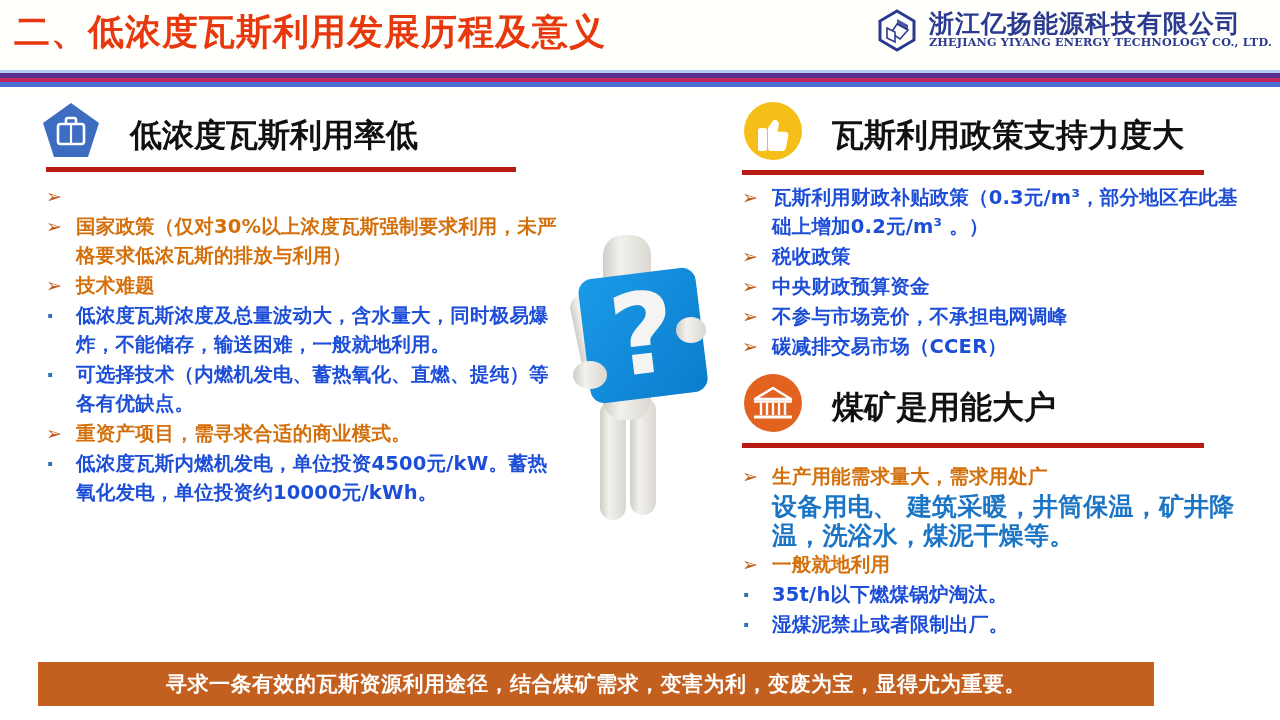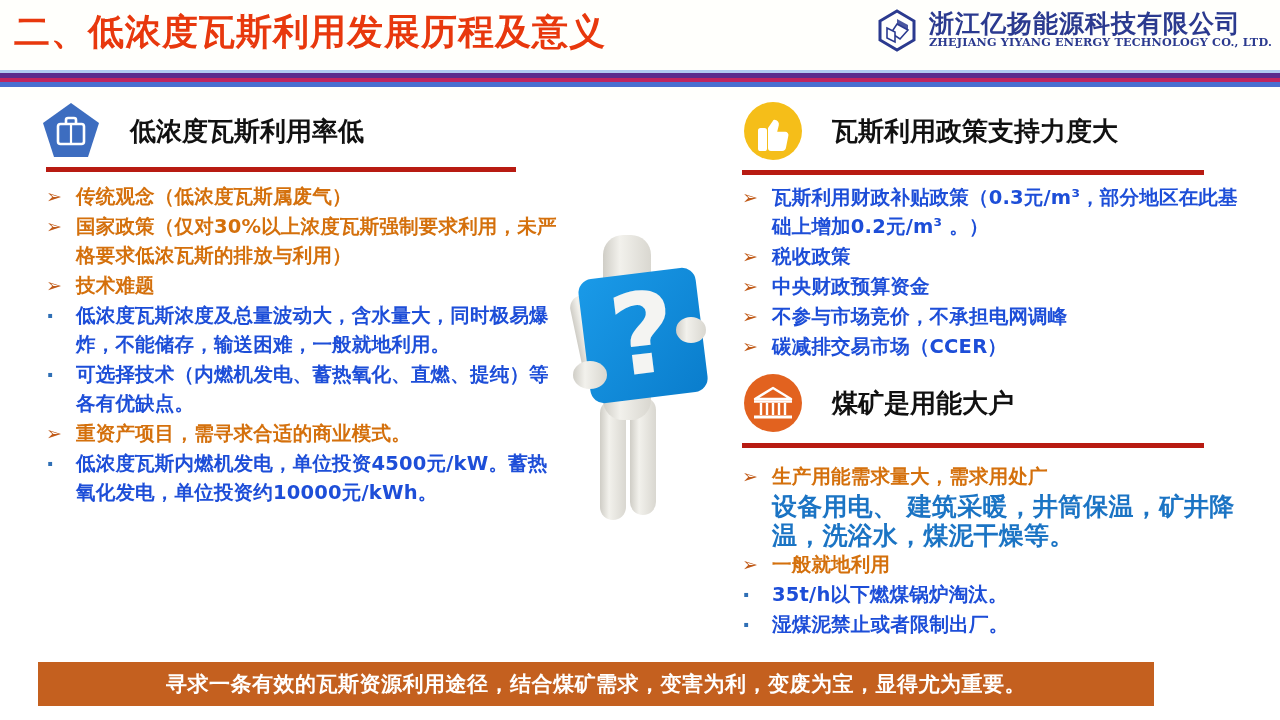--- a/index.html
+++ b/index.html
@@ -73,21 +73,21 @@
   .section { position: absolute; }
   .sec-head { position: relative; height: 62px; }
   .sec-icon {
     position: absolute; left: 0; top: 0;
     width: 62px; height: 62px;
   }
   .sec-title {
     position: absolute;
     left: 90px;
     top: 14px;
-    font-size: 26px;
+    font-size: 32px;
     font-weight: bold;
     color: #111111;
     white-space: nowrap;
   }
   .sec-rule {
     position: absolute;
     height: 5px;
     background: #B81B12;
   }
 
@@ -199,21 +199,20 @@
       <line x1="31" y1="24" x2="31" y2="44" stroke="#ffffff" stroke-width="2.2"></line>
     </svg>
     <div class="sec-title">低浓度瓦斯利用率低</div>
   </div>
 </div>
 <div class="sec-rule" id="left-rule"></div>
 
 <div class="bullets" id="left-bullets">
   <div class="bullet arrow c-orange">
     <span class="mark">➢</span>
-    <span class="txt">传统观念（低浓度瓦斯属废气）</span>
   </div>
   <div class="bullet arrow c-orange">
     <span class="mark">➢</span>
     <span class="txt">国家政策（仅对30%以上浓度瓦斯强制要求利用，未严格要求低浓瓦斯的排放与利用）</span>
   </div>
   <div class="bullet arrow c-orange">
     <span class="mark">➢</span>
     <span class="txt">技术难题</span>
   </div>
   <div class="bullet dot c-blue">

